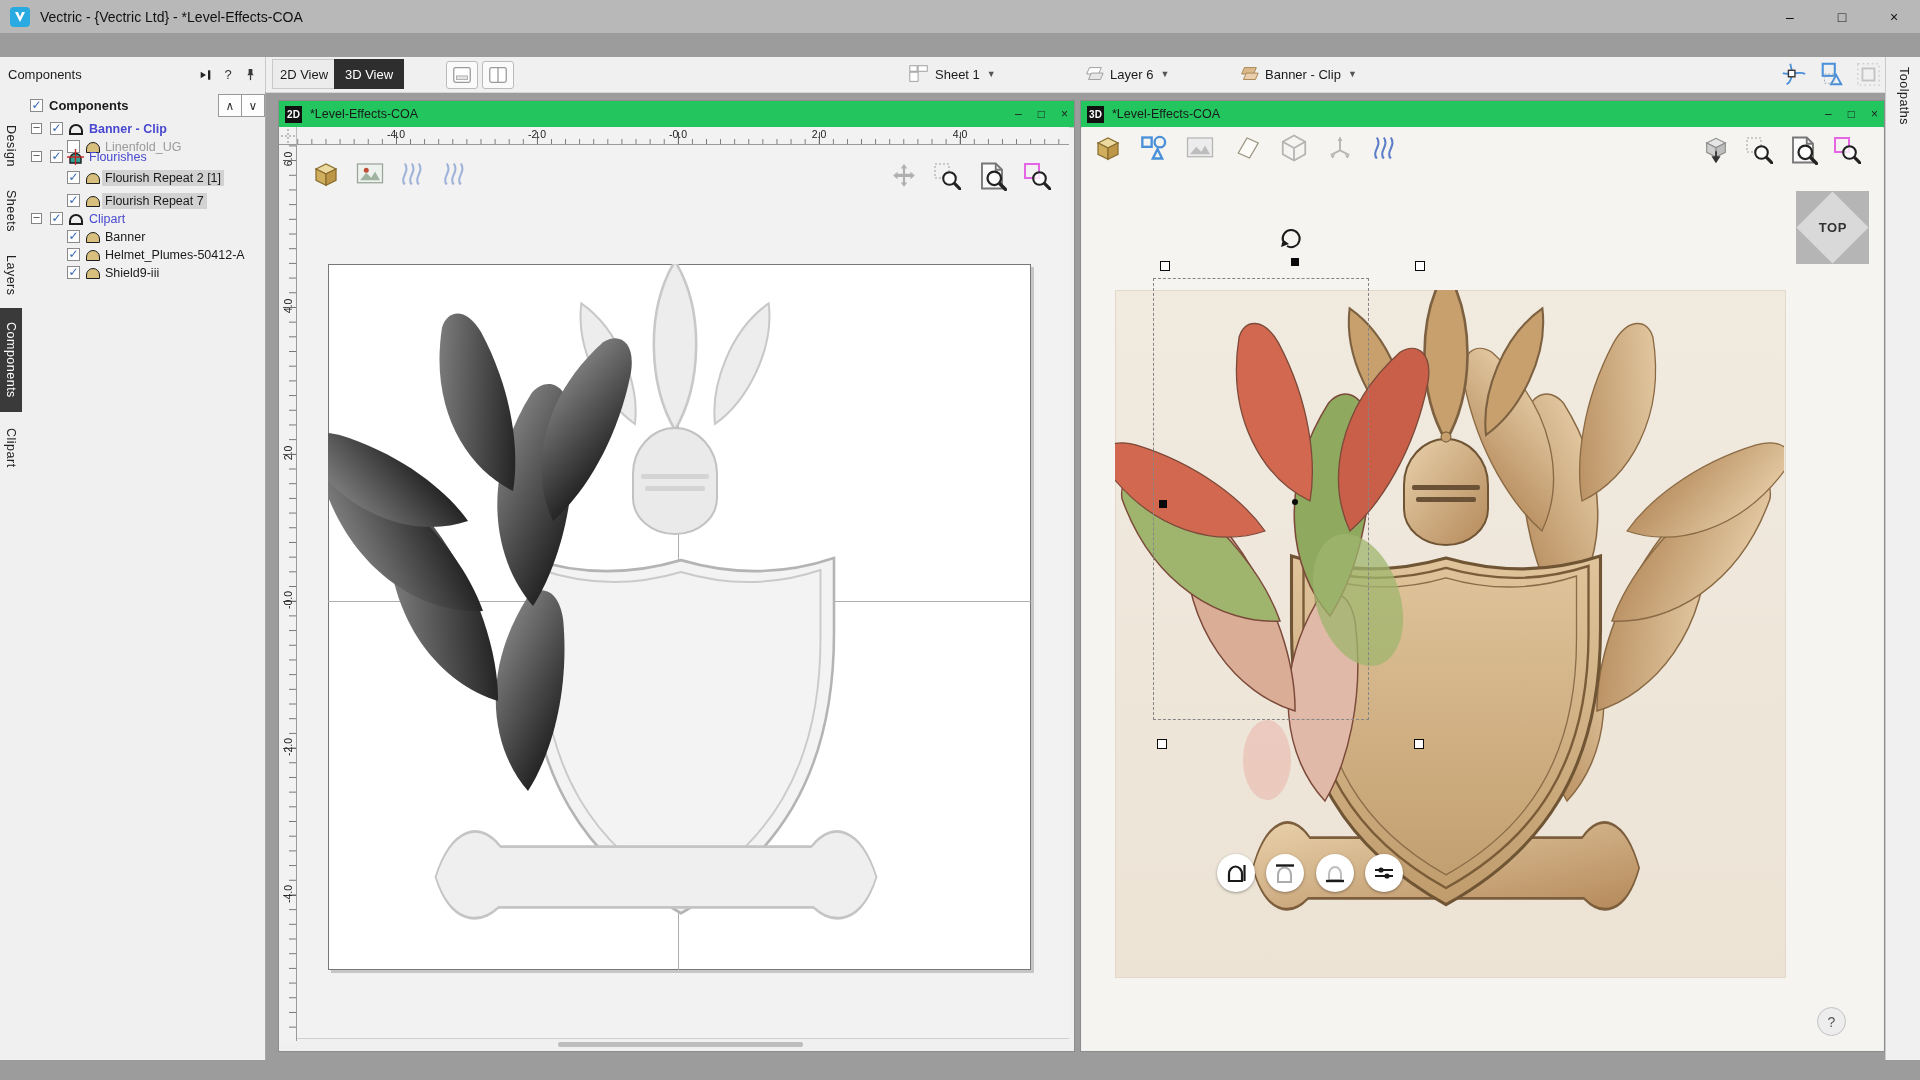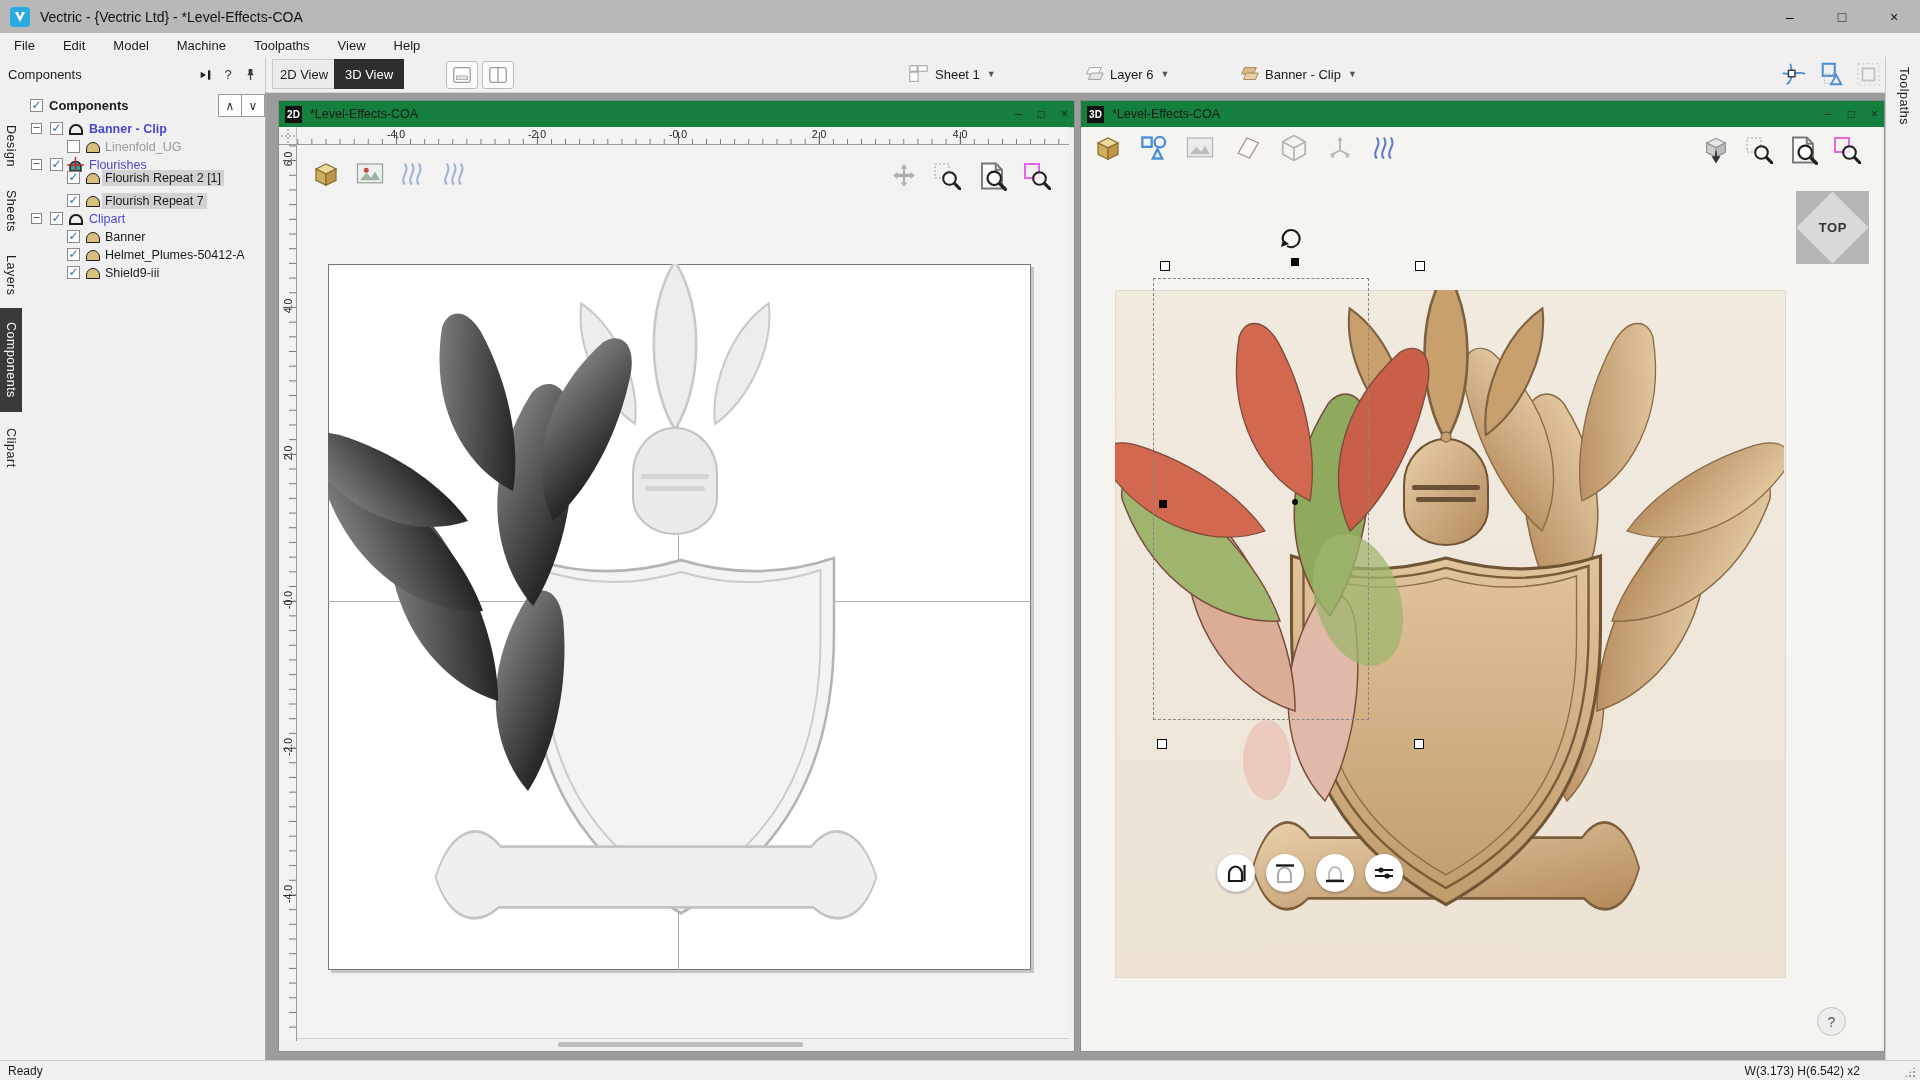--- a/index.html
+++ b/index.html
@@ -52,21 +52,21 @@
   .cb.on::before{content:"✓";position:absolute;left:0.5px;top:-2px;font-size:12px;color:#3465b4;font-weight:bold;}
   .dome{position:absolute;width:14px;height:11px;top:4px;border:2px solid #1c1c1c;border-radius:8px 8px 0 0;box-sizing:border-box;}
   .dome.tan{background:#d8bf7e;border-width:1.5px;}
   .tlabel{position:absolute;top:1px;font-size:12.5px;white-space:nowrap;padding:1px 3px;}
   .tlabel.blue{color:#4848d0;}
   .tlabel.gray{color:#9a9a9a;}
   .tlabel.selbg{background:#d2d2d2;}
 
   
   .win{position:absolute;background:#f0f0f0;border:1px solid #8c8c8c;box-sizing:border-box;}
-  .wtitle{position:absolute;left:0;top:0;right:0;height:26px;background:#15803d;border-bottom:1px solid #d0d0d0;display:flex;align-items:center;}
+  .wtitle{position:absolute;left:0;top:0;right:0;height:26px;background:#22c55e;border-bottom:1px solid #d0d0d0;display:flex;align-items:center;}
   .badge{width:17px;height:17px;margin:0 8px 0 6px;background:#111;color:#fff;font-size:10px;font-weight:bold;display:flex;align-items:center;justify-content:center;}
   .wname{font-size:12.5px;}
   .wc{position:absolute;right:6px;top:0;height:26px;display:flex;gap:16px;align-items:center;font-size:12px;color:#222;}
 
   
   #rulx{position:absolute;left:18px;top:26px;width:772px;height:18px;background:#f2f2f2;border-bottom:1px solid #9a9a9a;box-sizing:border-box;
     background-image:linear-gradient(to right,#777 1px,transparent 1px),linear-gradient(to right,#555 1px,transparent 1px);
     background-size:14.1px 5px,141px 12px;background-repeat:repeat-x;background-position:0.3px 100%,99px 100%;}
   .rlx{position:absolute;top:1px;font-size:10.5px;color:#222;transform:translateX(-50%);}
   #ruly{position:absolute;left:0;top:44px;width:18px;height:896px;background:#f2f2f2;border-right:1px solid #9a9a9a;box-sizing:border-box;
@@ -250,29 +250,20 @@
         </svg>
       </span>
     <span id="titletext">Vectric - {Vectric Ltd} - *Level-Effects-COA</span>
     <div id="wincontrols">
       <span class="twc">–</span>
       <span class="twc">□</span>
       <span class="twc">×</span>
     </div>
   </div>
 
-  <div id="menubar" class="abs">
-    <span class="menuitem">File</span>
-    <span class="menuitem">Edit</span>
-    <span class="menuitem">Model</span>
-    <span class="menuitem">Machine</span>
-    <span class="menuitem">Toolpaths</span>
-    <span class="menuitem">View</span>
-    <span class="menuitem">Help</span>
-  </div>
 
   <div id="toolrow" class="abs">
     <div id="panelheader">
       <span class="ph-title">Components</span>
       <span class="ph-btn">
           <svg class="ic" width="16" height="16">
             <use href="#s-autohide"></use>
           </svg>
         </span>
       <span class="ph-btn">?</span>
@@ -356,21 +347,21 @@
       <span class="exp" style="left:9px"></span>
       <span class="cb on" style="left:28px"></span>
       <span class="dome" style="left:47px"></span>
       <span class="tlabel blue" style="left:64px;font-weight:bold">Banner - Clip</span>
     </div>
     <div class="trow" style="top:46px">
       <span class="cb" style="left:45px"></span>
       <span class="dome tan" style="left:64px"></span>
       <span class="tlabel gray" style="left:80px">Linenfold_UG</span>
     </div>
-    <div class="trow" style="top:64px">
+    <div class="trow" style="top:56px">
       <span class="exp" style="left:9px"></span>
       <span class="cb on" style="left:28px"></span>
       <svg class="abs" style="left:45px;top:1px" width="17" height="16">
         <path d="M3,14 v-4 a5.5,5.5 0 0 1 11,0 v4 z" fill="#2fa093" stroke="#1c1c1c" stroke-width="1.4"></path>
         <line x1="8.5" y1="0" x2="8.5" y2="16" stroke="#cc2222" stroke-width="1.4"></line>
         <line x1="0" y1="8" x2="17" y2="8" stroke="#cc2222" stroke-width="1.4"></line>
       </svg>
       <span class="tlabel blue" style="left:64px">Flourishes</span>
     </div>
     <div class="trow" style="top:77px">
@@ -671,19 +662,14 @@
         </div>
 
       <div id="helpbtn">?</div>
     </div>
   </div>
 
   <div id="rightstrip" class="abs">
     <div class="vtab">Toolpaths</div>
   </div>
 
-  <div id="statusbar" class="abs">
-    <span id="statusleft">Ready</span>
-    <span id="statusright">W(3.173) H(6.542) x2</span>
-    <span id="grip"></span>
-  </div>
 
 </div>
 
 </body></html>

